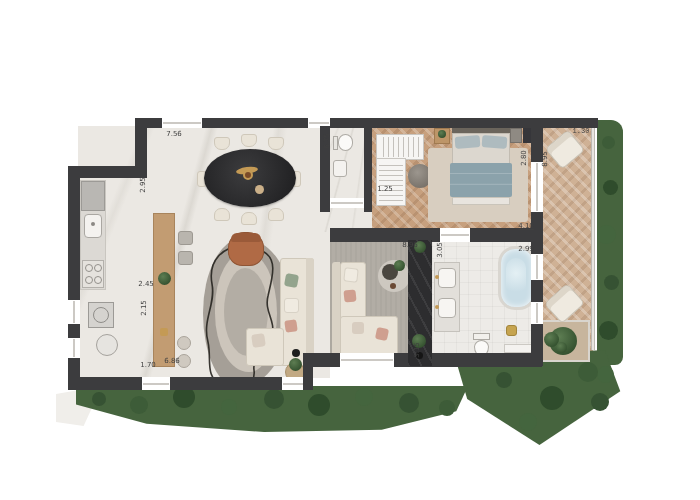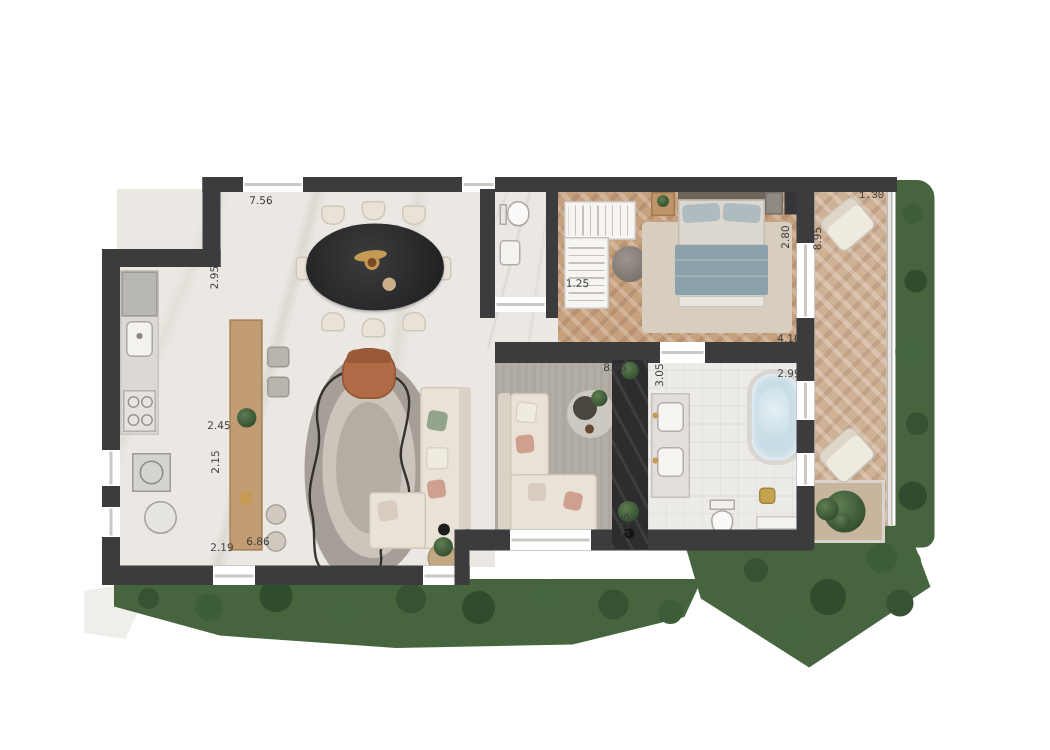--- a/index.html
+++ b/index.html
@@ -225,17 +225,17 @@
       <span class="dim" style="left: 581px; top: 131px; transform: translate(-50%, -50%); font-family: Liberation Mono, monospace;">1.30</span>
       <span class="dim" style="left: 545px; top: 159px; transform: translate(-50%, -50%) rotate(-90deg);">8.95</span>
       <span class="dim" style="left: 524px; top: 158px; transform: translate(-50%, -50%) rotate(-90deg);">2.80</span>
       <span class="dim" style="left: 526px; top: 226px; transform: translate(-50%, -50%); text-decoration: underline;">4.10</span>
       <span class="dim" style="left: 410px; top: 245px; transform: translate(-50%, -50%);">8.96</span>
       <span class="dim" style="left: 440px; top: 250px; transform: translate(-50%, -50%) rotate(-90deg);">3.05</span>
       <span class="dim" style="left: 526px; top: 249px; transform: translate(-50%, -50%);">2.99</span>
       <span class="dim" style="left: 417px; top: 350px; transform: translate(-50%, -50%) rotate(-90deg);">3.15</span>
       <span class="dim" style="left: 146px; top: 284px; transform: translate(-50%, -50%);">2.45</span>
       <span class="dim" style="left: 144px; top: 308px; transform: translate(-50%, -50%) rotate(-90deg);">2.15</span>
-      <span class="dim" style="left: 148px; top: 365px; transform: translate(-50%, -50%);">2.19</span>
+      <span class="dim" style="left: 148px; top: 365px; transform: translate(-50%, -50%);">1.70</span>
       <span class="dim" style="left: 172px; top: 361px; transform: translate(-50%, -50%);">6.86</span>
     </div>
 
 </div>
 
 </body></html>

